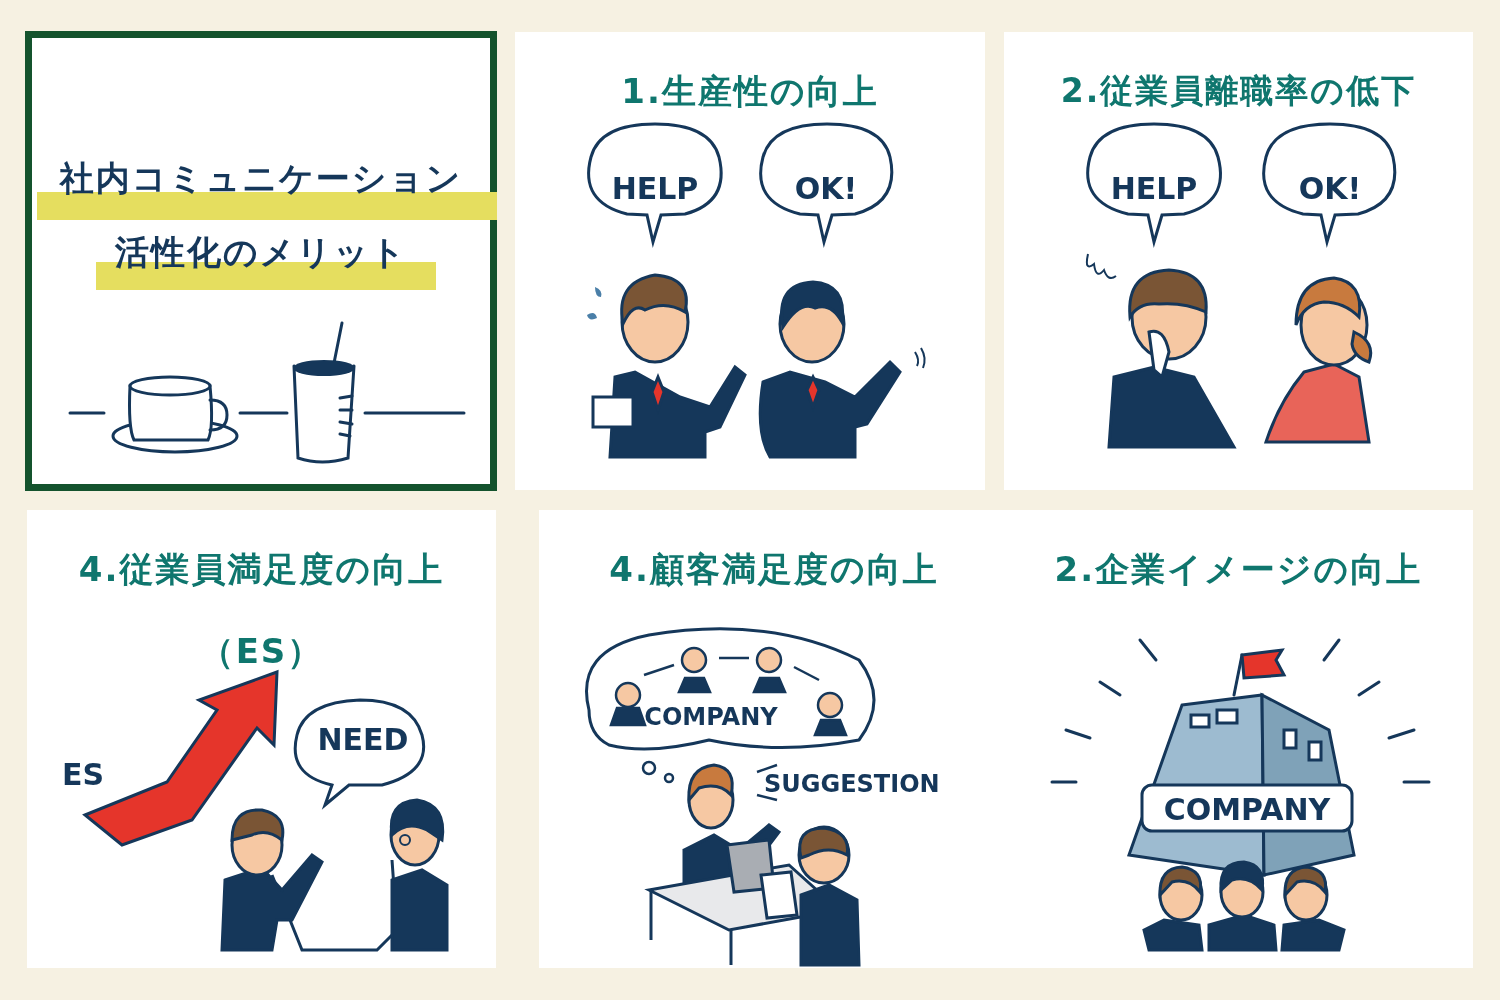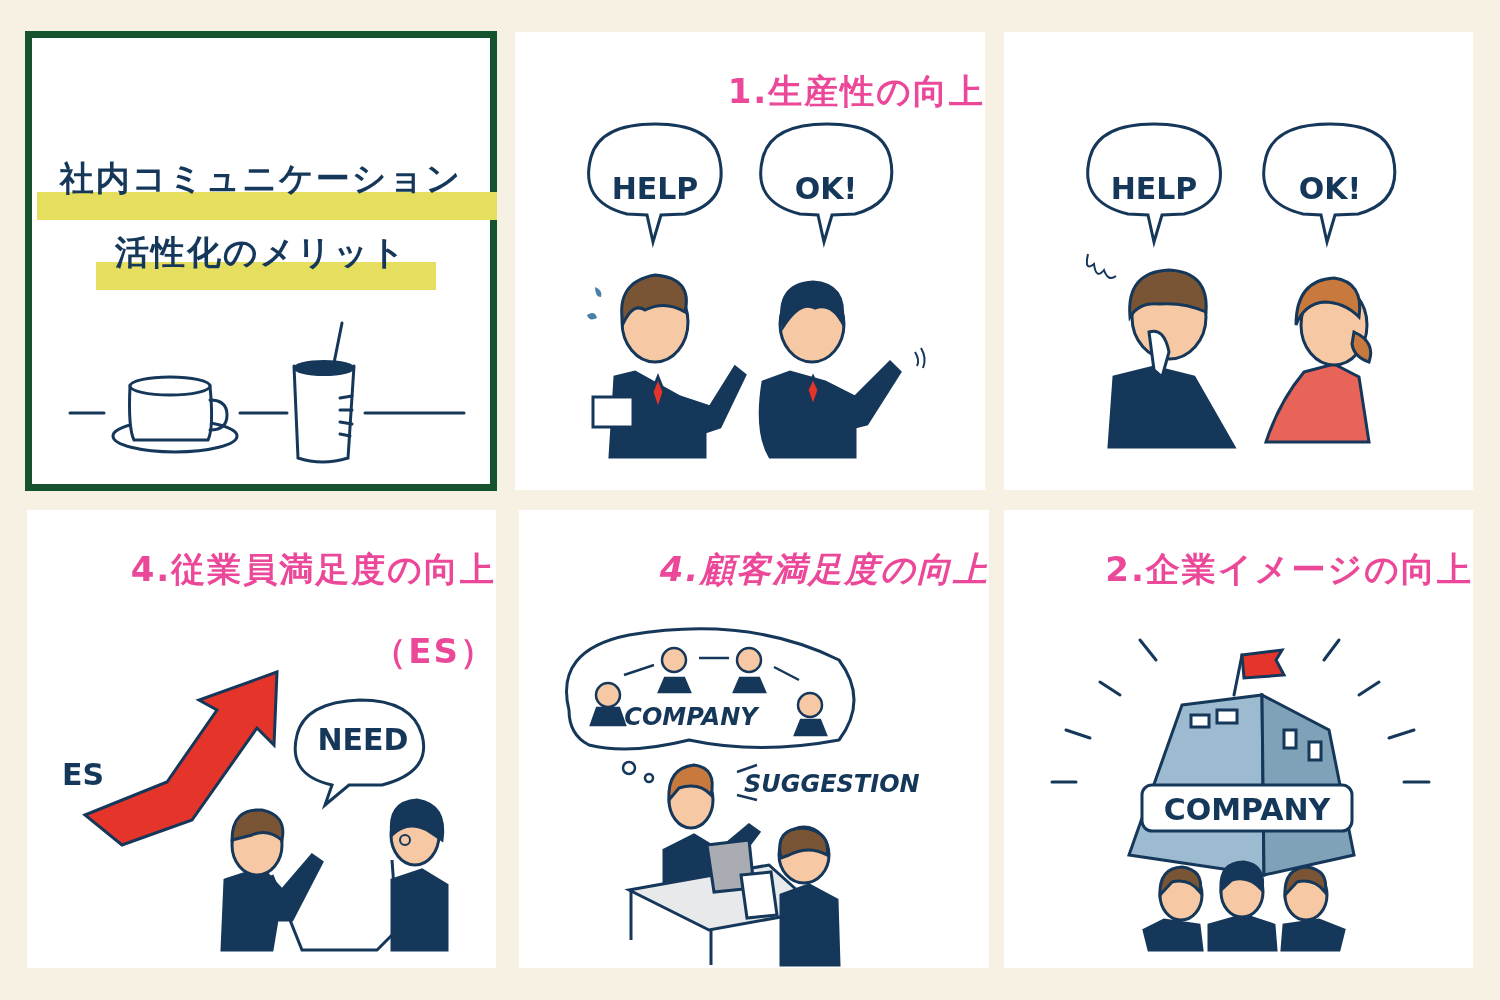--- a/index.html
+++ b/index.html
@@ -2,23 +2,23 @@
 <html><head>
 <meta charset="utf-8">
 <style>
   html,body{margin:0;padding:0;}
   body{width:1500px;height:1000px;background:#f6f1e2;position:relative;overflow:hidden;font-family:"DejaVu Sans","Liberation Sans",sans-serif;color:#15375a;}
   .panel{position:absolute;background:#ffffff;box-sizing:border-box;}
   .p0{left:25px;top:31px;width:472px;height:460px;border:7px solid #14532d;}
   .p1{left:515px;top:32px;width:470px;height:458px;}
   .p2{left:1004px;top:32px;width:469px;height:458px;}
   .p3{left:27px;top:510px;width:469px;height:458px;}
-  .p4{left:519px;top:510px;width:470px;height:458px;font-style:italic;}
+  .p4{left:539px;top:510px;width:470px;height:458px;}
   .p5{left:1004px;top:510px;width:469px;height:458px;}
-  .title{position:absolute;left:0;right:0;text-align:right;font-weight:bold;font-size:34px;letter-spacing:2px;color:#ec4899;line-height:1.25;}
+  .title{position:absolute;left:0;right:0;text-align:center;font-weight:bold;font-size:34px;letter-spacing:2px;color:#0f766e;line-height:1.25;}
   .hl{position:absolute;background:#e5de5f;}
   .hl-text{position:absolute;left:0;right:0;text-align:center;font-weight:bold;font-size:34px;letter-spacing:2px;color:#15375a;}
   svg{position:absolute;left:0;top:0;overflow:visible;}
   .bubble-text{font-family:"DejaVu Sans","Liberation Sans",sans-serif;font-weight:bold;fill:#15375a;}
 </style>
 </head>
 <body>
 
 <div class="panel p0">
   <div class="hl" style="left:5px;top:154px;width:460px;height:28px;"></div>
@@ -71,20 +71,21 @@
       <path d="M298 345 L304 358 L298 375 L292 358 Z" fill="#e5352b"></path>
     </g>
     <g stroke="#15375a" stroke-width="2" fill="none">
         <path d="M400 320 Q405 328 402 334"></path>
         <path d="M406 316 Q412 326 408 336"></path>
       </g>
   </svg>
 </div>
 
 <div class="panel p2">
+  <div class="title" style="top:38px;font-size:33px;">2.従業員離職率の低下</div>
   <svg width="469" height="458">
     <g stroke="#15375a" stroke-width="3" fill="#fff">
       <path d="M86 125 Q74 170 124 182 L144 183 L150 210 L158 183 L180 182 Q226 170 214 125 Q205 92 150 92 Q95 92 86 125 Z"></path>
       <path d="M262 125 Q250 170 299 182 L317 183 L323 210 L331 183 L354 182 Q399 170 389 125 Q381 92 326 92 Q271 92 262 125 Z"></path>
     </g>
     <text class="bubble-text" x="150" y="167" font-size="30" text-anchor="middle">HELP</text>
     <text class="bubble-text" x="326" y="167" font-size="30" text-anchor="middle">OK!</text>
     <path d="M84 222 Q80 240 90 232 Q92 248 100 238 Q104 250 112 244" stroke="#15375a" stroke-width="2" fill="none"></path>
     <g stroke="#15375a" stroke-width="3">
       <path d="M110 345 L150 335 L190 345 L230 415 L105 415 Z" fill="#15375a"></path>

